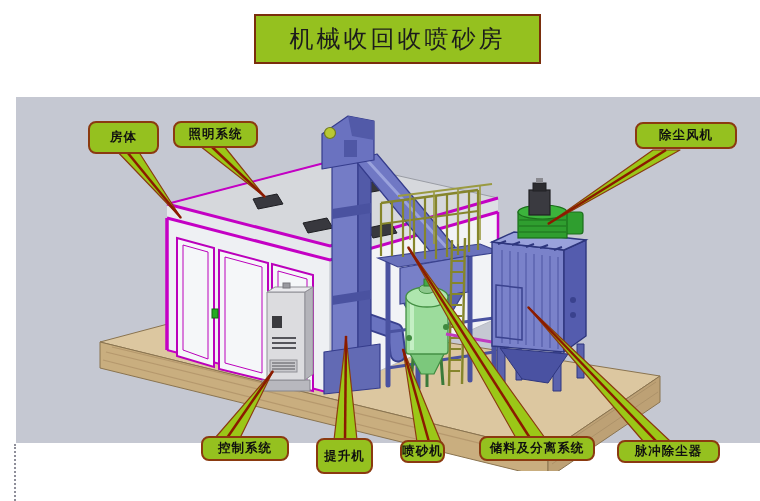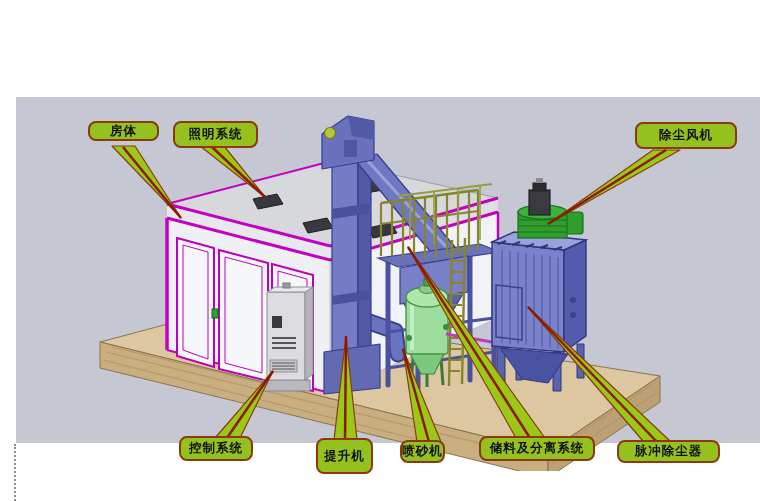--- a/index.html
+++ b/index.html
@@ -24,20 +24,21 @@
   .dotted-guide{
     position:absolute;left:14px;top:444px;height:57px;width:0;
     border-left:2px dotted #8e8e99;z-index:1;
   }
 </style>
 </head>
 <body>
 
 <div class="stage">
 
+  <div class="title-box">机械收回收喷砂房</div>
 
   <svg class="canvas-svg" width="744" height="374" viewBox="16 97 744 374" xmlns="http://www.w3.org/2000/svg">
 
     <rect x="16" y="97" width="744" height="346" fill="#c5c8d2"></rect>
 
     <g stroke-linejoin="round">
       <polygon points="100,342 228,308 660,376 548,452" fill="#dcc7a0" stroke="#8a7450" stroke-width="1"></polygon>
       <polygon points="100,342 548,452 548,478 100,368" fill="#c9ae7f" stroke="#8a7450" stroke-width="1"></polygon>
       <polygon points="548,452 660,376 660,402 548,478" fill="#bda175" stroke="#8a7450" stroke-width="1"></polygon>
       <path d="M106,352 L540,458 M103,360 L420,440 M112,347 L300,392" stroke="#b2946a" stroke-width="1.2" fill="none" opacity="0.85"></path>
@@ -223,23 +224,23 @@
         <polygon points="516,438 545,438 408,247" fill="#9bc717" stroke="#8b3a10" stroke-width="1.2"></polygon>
         <path d="M530,438 L408,247" stroke="#8b1a00" stroke-width="2.5" fill="none"></path>
       </g>
       <g>
         <polygon points="643,441 670,441 528,307" fill="#9bc717" stroke="#8b3a10" stroke-width="1.2"></polygon>
         <path d="M656,441 L528,307" stroke="#8b1a00" stroke-width="2.5" fill="none"></path>
       </g>
     </g>
   </svg>
 
-  <div class="callout" style="left:88px;top:121px;width:71px;height:20px">房体</div>
+  <div class="callout" style="left:88px;top:121px;width:71px;height:33px">房体</div>
   <div class="callout" style="left:635px;top:122px;width:102px;height:27px">除尘风机</div>
   <div class="callout" style="left:173px;top:121px;width:85px;height:27px">照明系统</div>
-  <div class="callout" style="left:179px;top:436px;width:74px;height:25px">控制系统</div>
+  <div class="callout" style="left:201px;top:436px;width:88px;height:25px">控制系统</div>
   <div class="callout" style="left:316px;top:438px;width:57px;height:36px">提升机</div>
   <div class="callout" style="left:400px;top:440px;width:45px;height:23px">喷砂机</div>
   <div class="callout" style="left:617px;top:440px;width:103px;height:23px">脉冲除尘器</div>
   <div class="callout" style="left:479px;top:436px;width:116px;height:25px">储料及分离系统</div>
 
   <div class="dotted-guide"></div>
 </div>
 
 </body></html>

